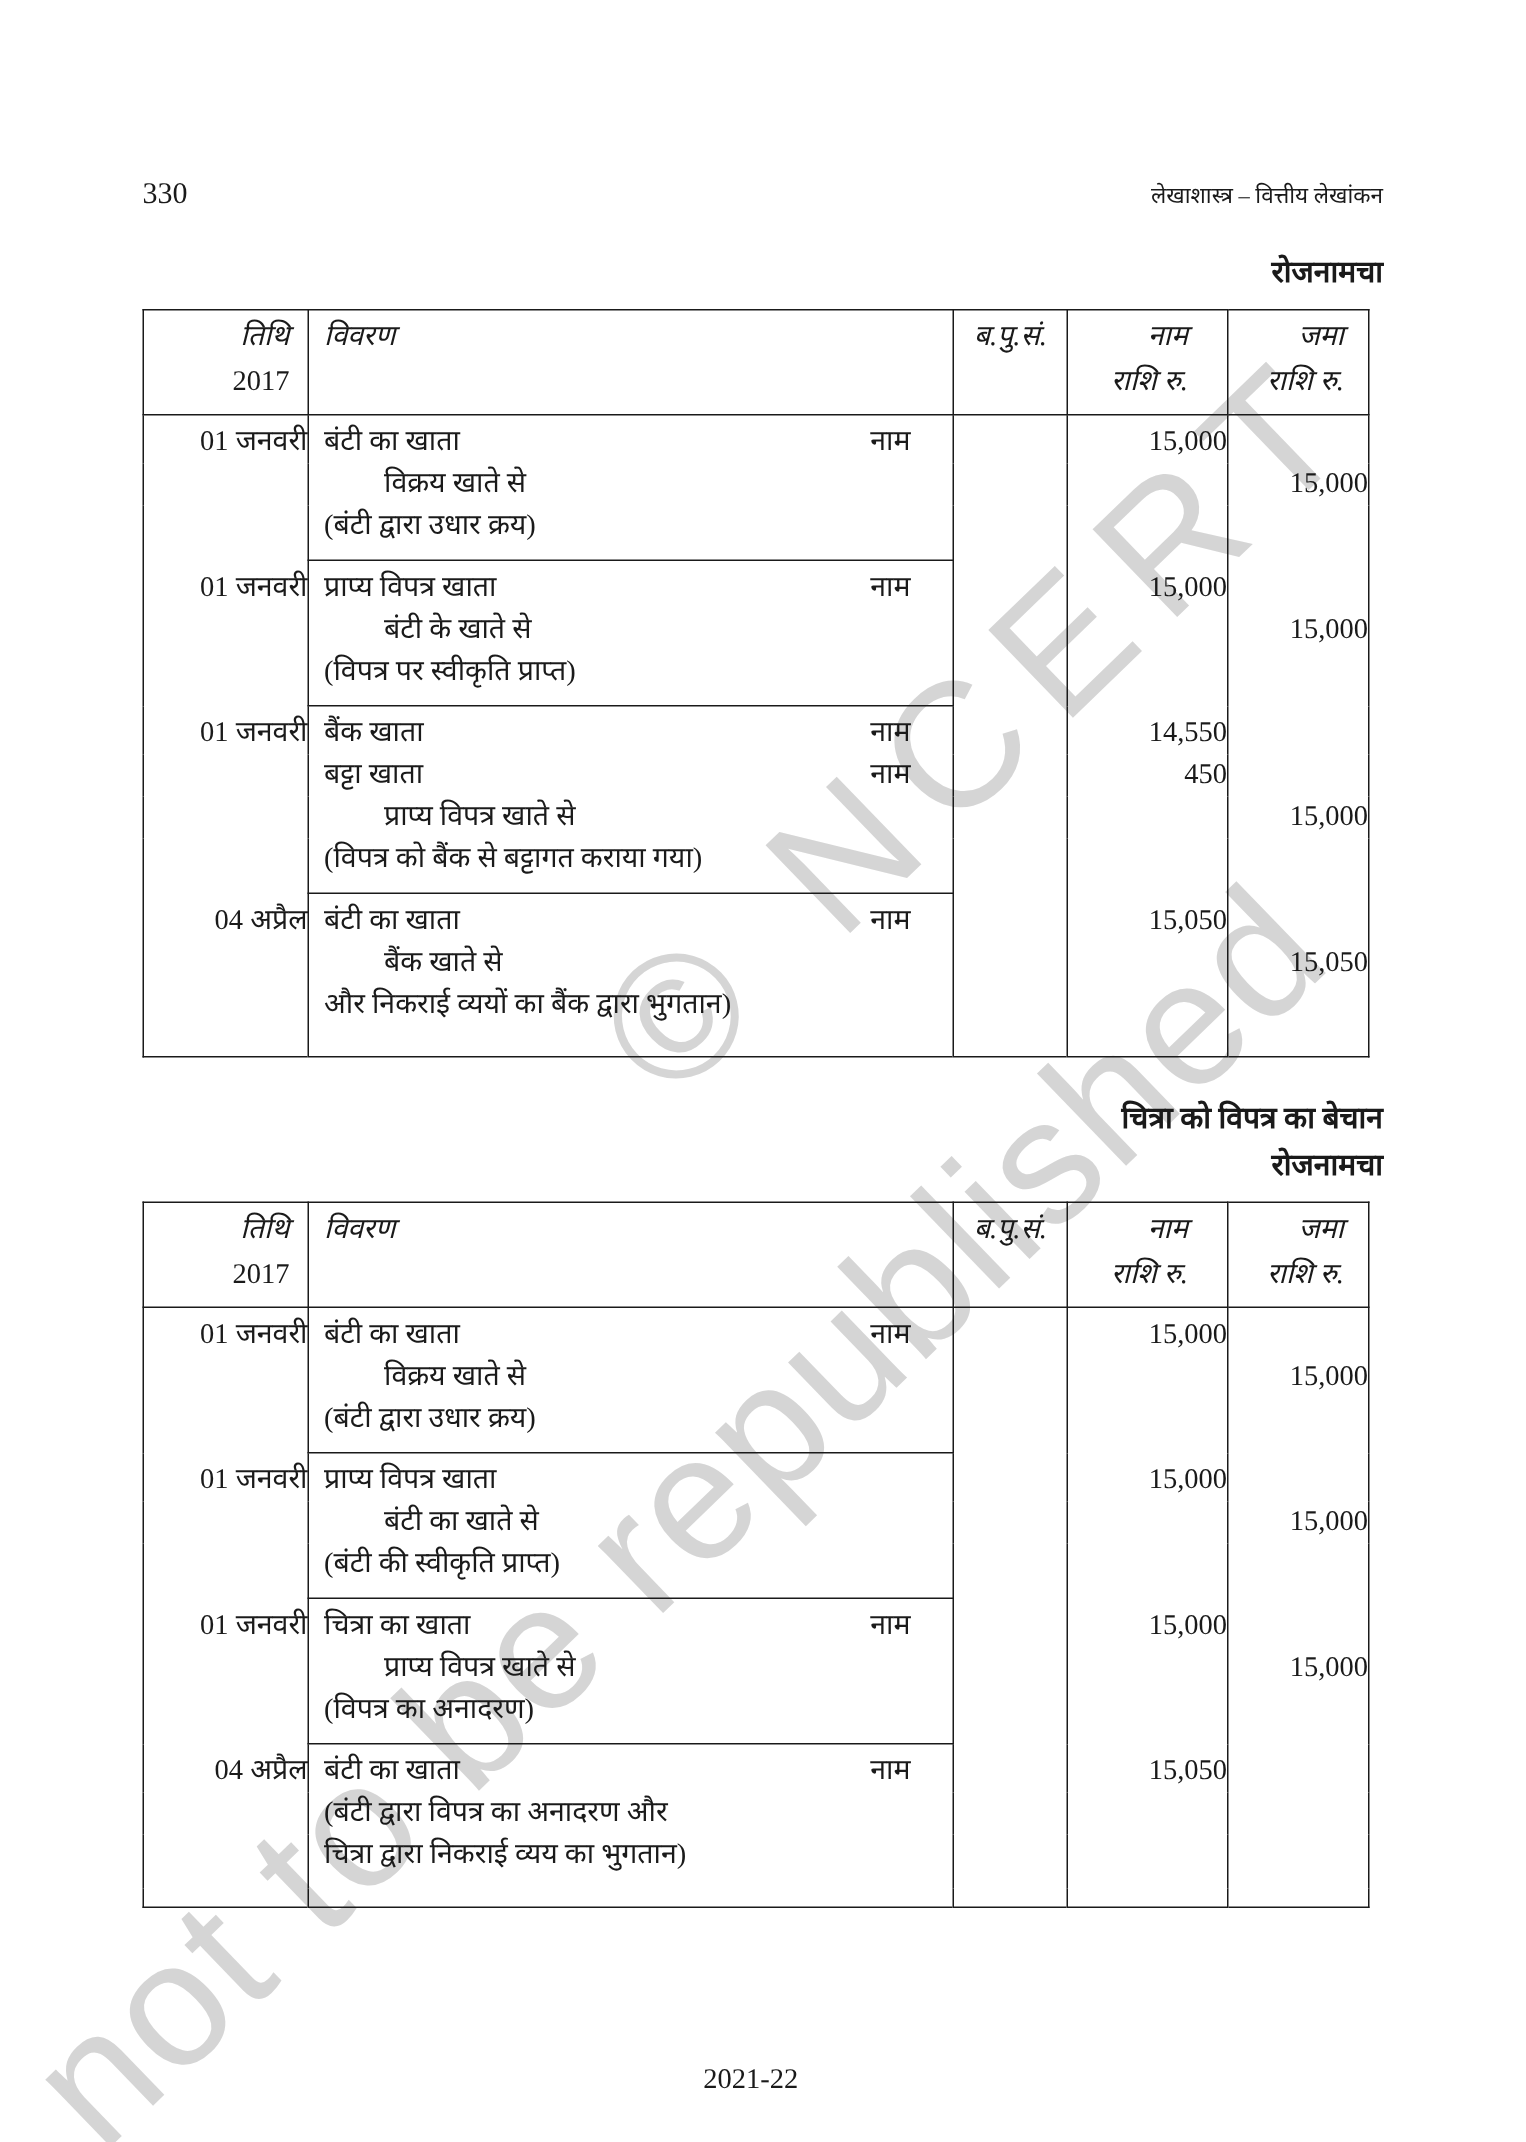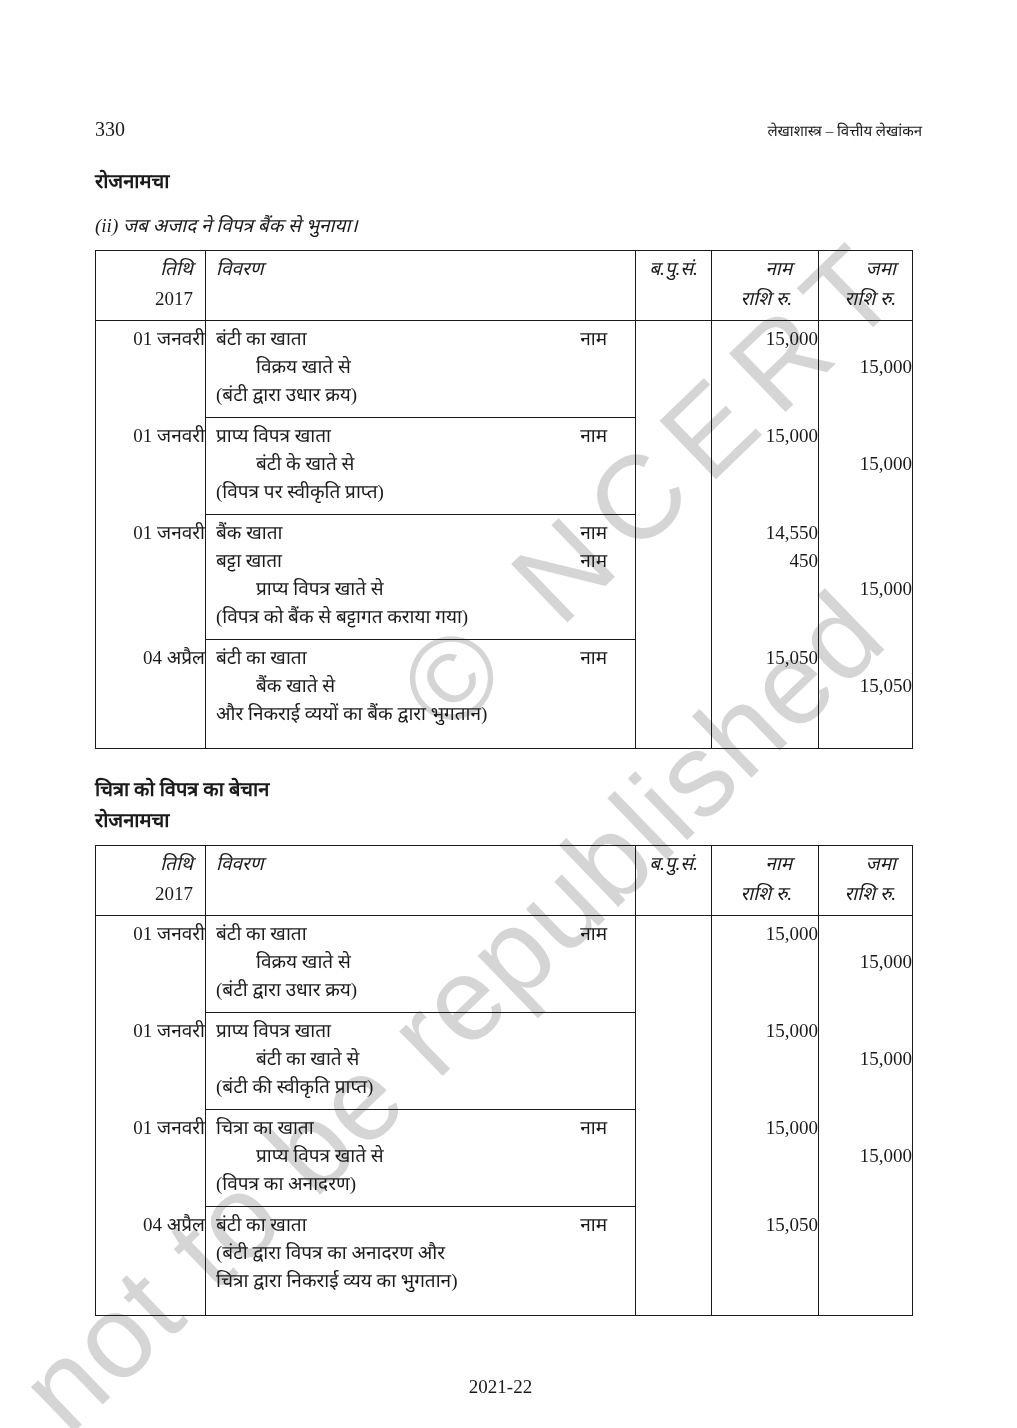--- a/index.html
+++ b/index.html
@@ -23,21 +23,21 @@
   }
   .wm1 { font-size:118px; letter-spacing:18px; left:420px; top:640px; transform:rotate(-44deg); }
   .wm2 { font-size:118px; letter-spacing:2px;  left:40px;  top:1340px; transform:rotate(-44deg); }
 
   
   .content { position:relative; z-index:1; padding:118px 95px 0 95px; }
 
   .topbar { display:flex; justify-content:space-between; align-items:center; font-size:20px; }
   .booktitle { font-size:15px;margin-left:41px; }
 
-  .h-center { text-align:left; font-weight:bold; font-size:20px; }
+  .h-center { text-align:right; font-weight:bold; font-size:20px; }
   .title1 { margin-top:26px; }
   .intro { margin-top:18px; font-size:19px; font-style:italic; }
   .sec2-t1 { margin-top:26px; }
   .sec2-t2 { margin-top:4px; }
 
   
   table.journal {
     margin-top:12px;
     border-collapse:collapse;
     border:1.6px solid #1a1a1a;
@@ -89,21 +89,20 @@
 
   <div class="content">
 
     <div class="topbar">
       <span>330</span>
       <span class="booktitle">लेखाशास्त्र – वित्तीय लेखांकन</span>
     </div>
 
     <div class="h-center title1">रोजनामचा</div>
 
-    <div class="intro">(ii) जब अजाद ने विपत्र बैंक से भुनाया।</div>
 
     <table class="journal">
       <colgroup>
         <col style="width:110px">
           <col style="width:430px">
           <col style="width:76px">
           <col style="width:107px">
           <col style="width:94px">
       </colgroup>
       <thead>

